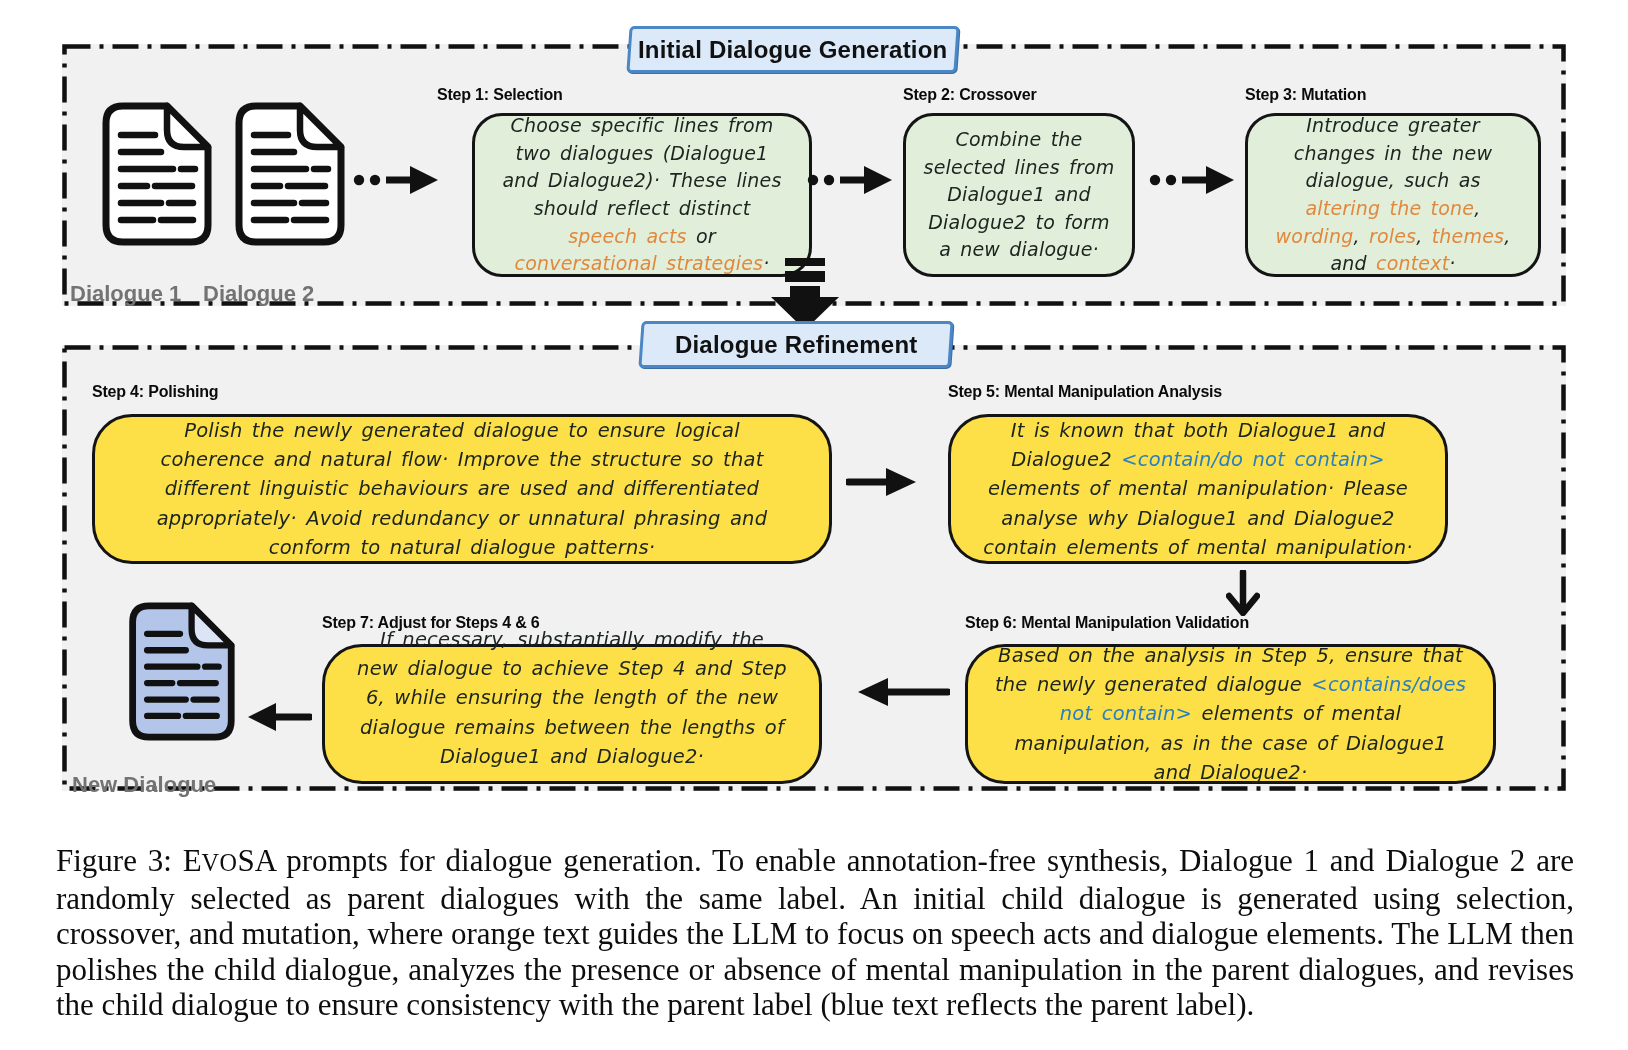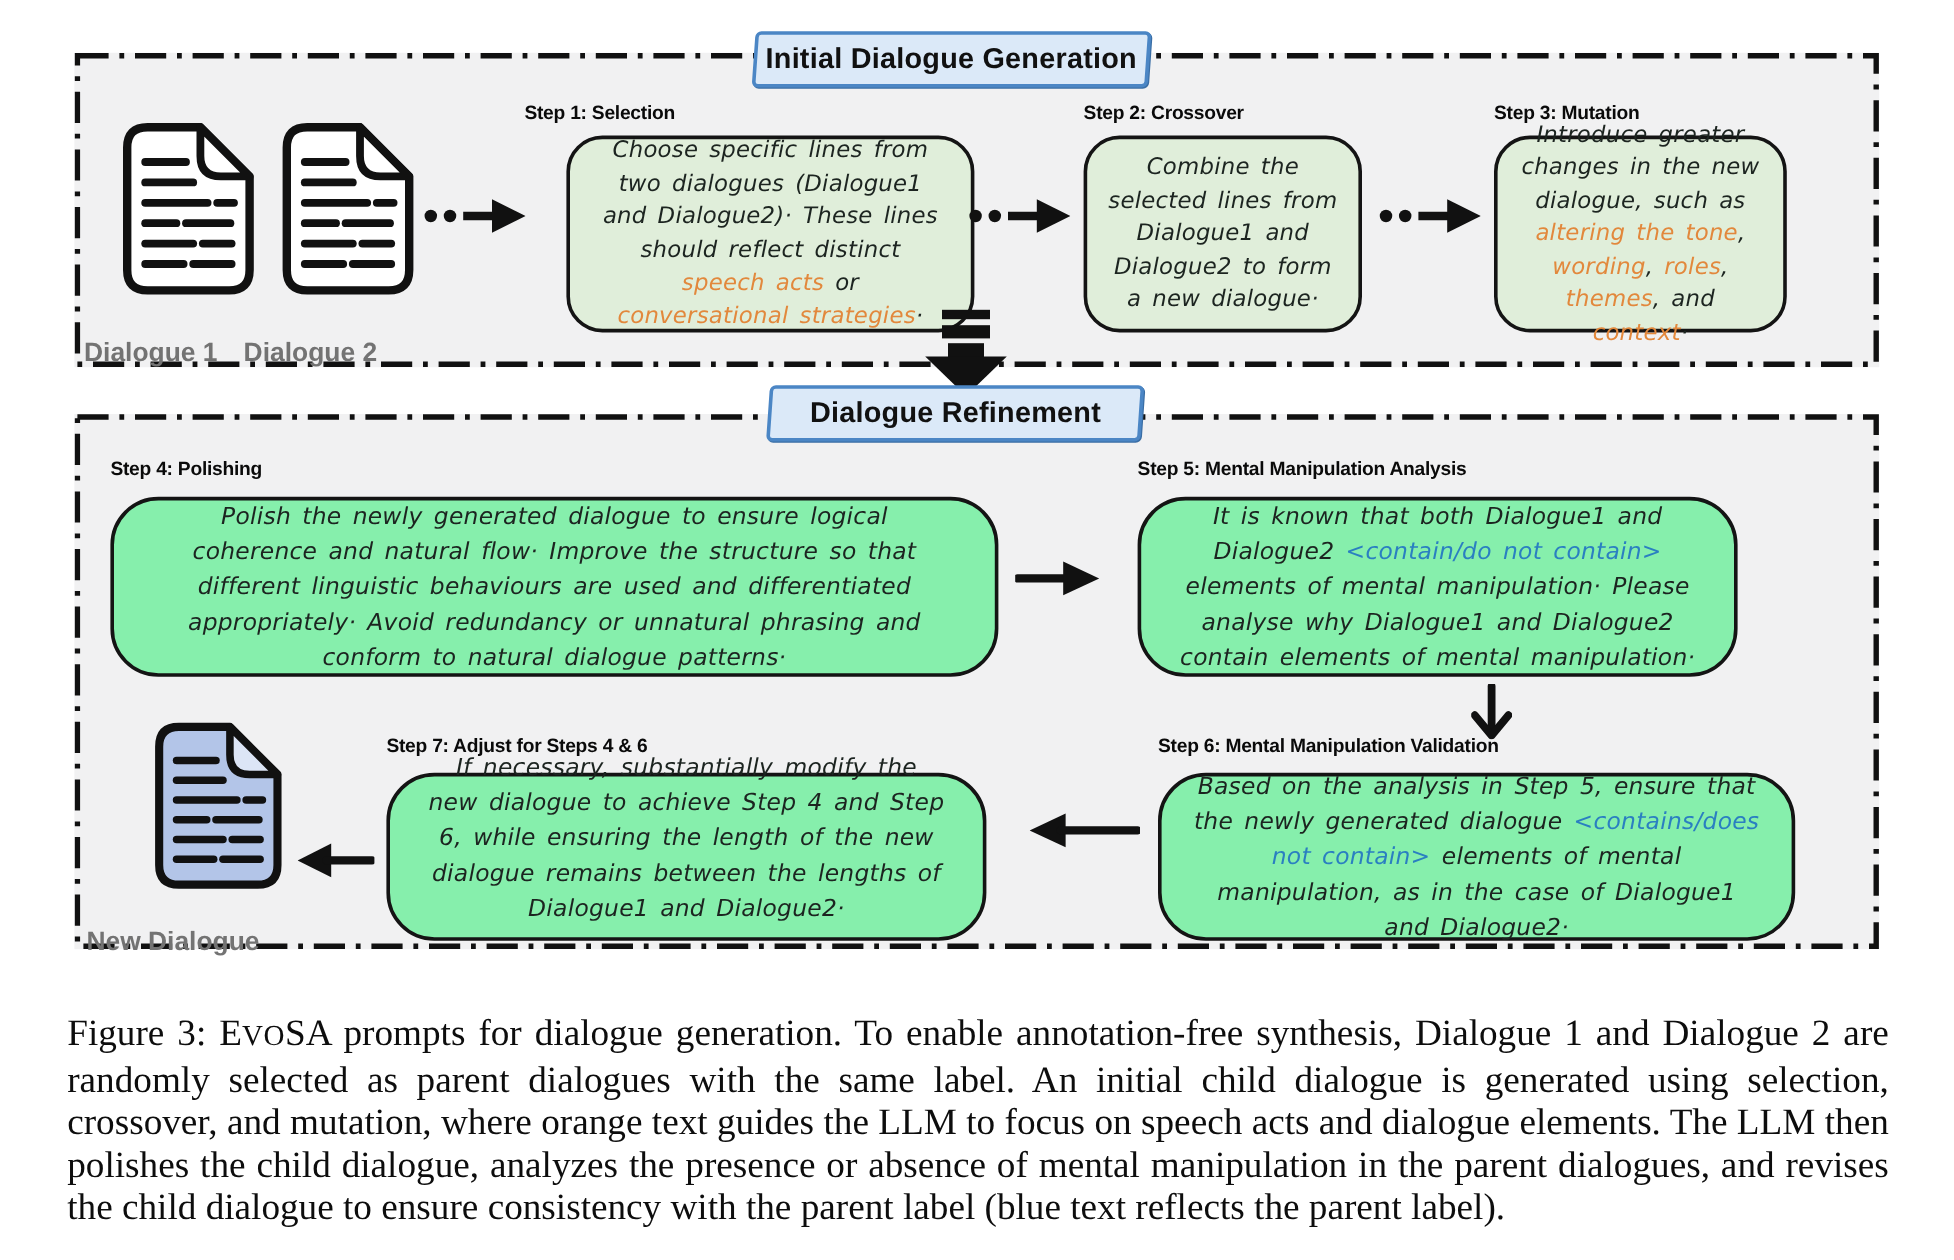--- a/index.html
+++ b/index.html
@@ -38,21 +38,21 @@
     z-index: 2;
   }
   .prompt-box {
     position: absolute;
     border: 3px solid #141414;
     display: flex; align-items: center; justify-content: center;
     text-align: center;
     z-index: 2;
   }
   .green { background: #e0eeda; border-radius: 30px; }
-  .yellow { background: #86efac; border-radius: 40px; }
+  .yellow { background: #fde047; border-radius: 40px; }
   .hand {
     font-family: "DejaVu Sans", sans-serif;
     font-style: italic;
     color: #1c2420;
     word-spacing: 3px;
     letter-spacing: 0.2px;
   }
   .hand .orange { color: #e2883c; }
   .hand .blue { color: #2a7fc1; }
   .sz19 { font-size: 19px; line-height: 1.45; }
@@ -149,21 +149,21 @@
   </div>
 
   <svg class="icon-abs" style="left:1148px; top:163px;" width="86" height="34" viewBox="0 0 86 34">
     <circle cx="7" cy="17" r="5.2" fill="#111"></circle>
       <circle cx="23" cy="17" r="5.2" fill="#111"></circle>
     <line x1="34" y1="17" x2="62" y2="17" stroke="#111" stroke-width="7"></line>
     <polygon points="58,3 86,17 58,31" fill="#111"></polygon>
   </svg>
 
   <div class="step-title" style="left:1245px; top:86px; width:292px;">Step 3: Mutation</div>
-  <div class="prompt-box green" style="left:1245px; top:113px; width:244px; height:164px; padding:10px 18px;">
+  <div class="prompt-box green" style="left:1245px; top:113px; width:296px; height:164px; padding:10px 18px;">
     <div class="hand sz19"><span>Introduce greater changes in the new dialogue, such as </span><span class="orange">altering the tone</span><span>, </span><span class="orange">wording</span><span>, </span><span class="orange">roles</span><span>, </span><span class="orange">themes</span><span>, and </span><span class="orange">context</span><span>·</span></div>
   </div>
 
   <svg class="icon-abs" style="left:763px; top:258px; z-index:2;" width="84" height="74" viewBox="0 0 84 74">
     <rect x="22" y="0" width="40" height="8" fill="#111"></rect>
     <rect x="22" y="13" width="40" height="11" fill="#111"></rect>
     <rect x="27" y="28" width="30" height="13" fill="#111"></rect>
     <polygon points="8,39 76,39 42,72" fill="#111"></polygon>
   </svg>
 

